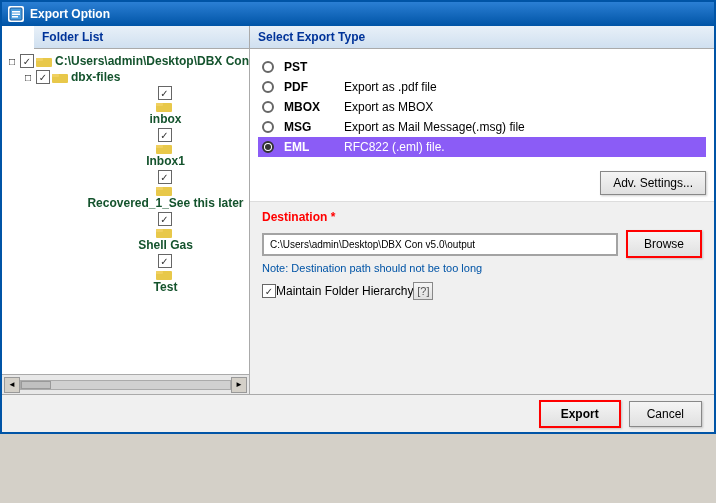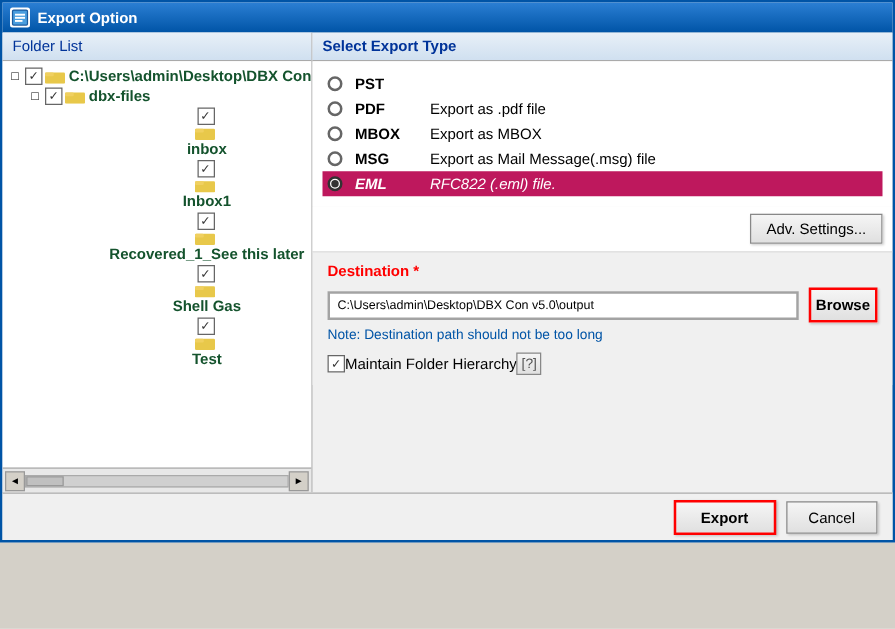--- a/index.html
+++ b/index.html
@@ -18,22 +18,23 @@
     
     .content { display: flex; flex: 1; overflow: hidden; }
     
     
     .left-panel {
       width: 248px; background: white; border-right: 1px solid #aaa;
       display: flex; flex-direction: column;
     }
     .panel-header {
       background: linear-gradient(to bottom, #e8f0f8, #d0e0f0);
-      padding: 4px 8px; font-weight: normal; color: #003399;
+      padding: 4px 8px; font-weight: bold; color: #003399;
       border-bottom: 1px solid #aaa;
+      margin-left: 32px;
     }
     .tree-area { flex: 1; overflow: auto; padding: 4px 0; background: white; }
     .tree-item { display: flex; align-items: center; padding: 1px 0; cursor: pointer; }
     .indent-1 { padding-left: 4px; }
     .indent-2 { padding-left: 20px; }
     .indent-4 { padding-left: 80px; flex-direction: column; }
     
     .checkbox-icon { width: 14px; height: 14px; border: 1px solid #666; background: white; margin-right: 2px; display: inline-flex; align-items: center; justify-content: center; font-size: 10px; flex-shrink: 0; }
     .checkbox-icon.checked::after { content: '✓'; font-size: 10px; color: #333; }
     .folder-icon { width: 16px; height: 12px; margin-right: 3px; flex-shrink: 0; }
@@ -50,21 +51,21 @@
     .right-panel { flex: 1; display: flex; flex-direction: column; padding: 0; }
     
     .right-header {
       background: linear-gradient(to bottom, #e8f0f8, #d0e0f0);
       padding: 4px 8px; font-weight: bold; color: #003399;
       border-bottom: 1px solid #aaa;
     }
     
     .export-types { padding: 8px 8px; background: white; }
     .export-row { display: flex; align-items: center; padding: 3px 4px; gap: 10px; cursor: pointer; }
-    .export-row.selected { background: #be185d; color: white; font-style: italic; }
+    .export-row.selected { background: #8b5cf6; color: white; }
     .radio-btn { width: 12px; height: 12px; border-radius: 50%; border: 2px solid #666; background: white; flex-shrink: 0; display: flex; align-items: center; justify-content: center; }
     .radio-btn.selected { border-color: #333; background: white; }
     .radio-btn.selected::after { content: ''; width: 6px; height: 6px; border-radius: 50%; background: #333; }
     .export-type-name { font-weight: bold; min-width: 50px; }
     .export-type-desc { flex: 1; }
     .export-row.selected .export-type-name,
     .export-row.selected .export-type-desc { color: white; }
     
     .adv-settings-row { display: flex; justify-content: flex-end; padding: 6px 8px; background: white; }
     .adv-btn {
@@ -76,23 +77,23 @@
     .destination-section { padding: 8px 12px; background: #f0f0f0; border-top: 1px solid #ddd; }
     .dest-label { font-weight: bold; margin-bottom: 6px; color: #000; }
     .dest-label span { color: red; }
     
     .dest-row { display: flex; gap: 8px; align-items: center; margin-bottom: 4px; }
     .dest-input {
       flex: 1; padding: 4px 6px; border: 2px solid #a3a3a3;
       font-size: 10px; background: white; outline: none;
     }
     .browse-btn {
-      padding: 5px 4px; background: linear-gradient(to bottom, #f5f5f5, #e0e0e0);
+      padding: 5px 16px; background: linear-gradient(to bottom, #f5f5f5, #e0e0e0);
       border: 2px solid red; cursor: pointer; font-size: 12px;
-      font-weight: bold;
+      font-weight: normal;
       box-shadow: 1px 1px 2px rgba(0,0,0,0.2); white-space: nowrap;
     }
     
     .dest-note { color: #0054a6; font-size: 11px; margin-bottom: 8px; }
     
     .maintain-row { display: flex; align-items: center; gap: 0; margin-top: 8px; }
     .maintain-checkbox { width: 14px; height: 14px; border: 1px solid #666; background: white; display: inline-flex; align-items: center; justify-content: center; }
     .maintain-checkbox.checked::after { content: '✓'; font-size: 10px; color: #333; }
     .help-btn {
       width: 20px; height: 18px; border: 1px solid #888; background: linear-gradient(to bottom, #f5f5f5, #e0e0e0);

